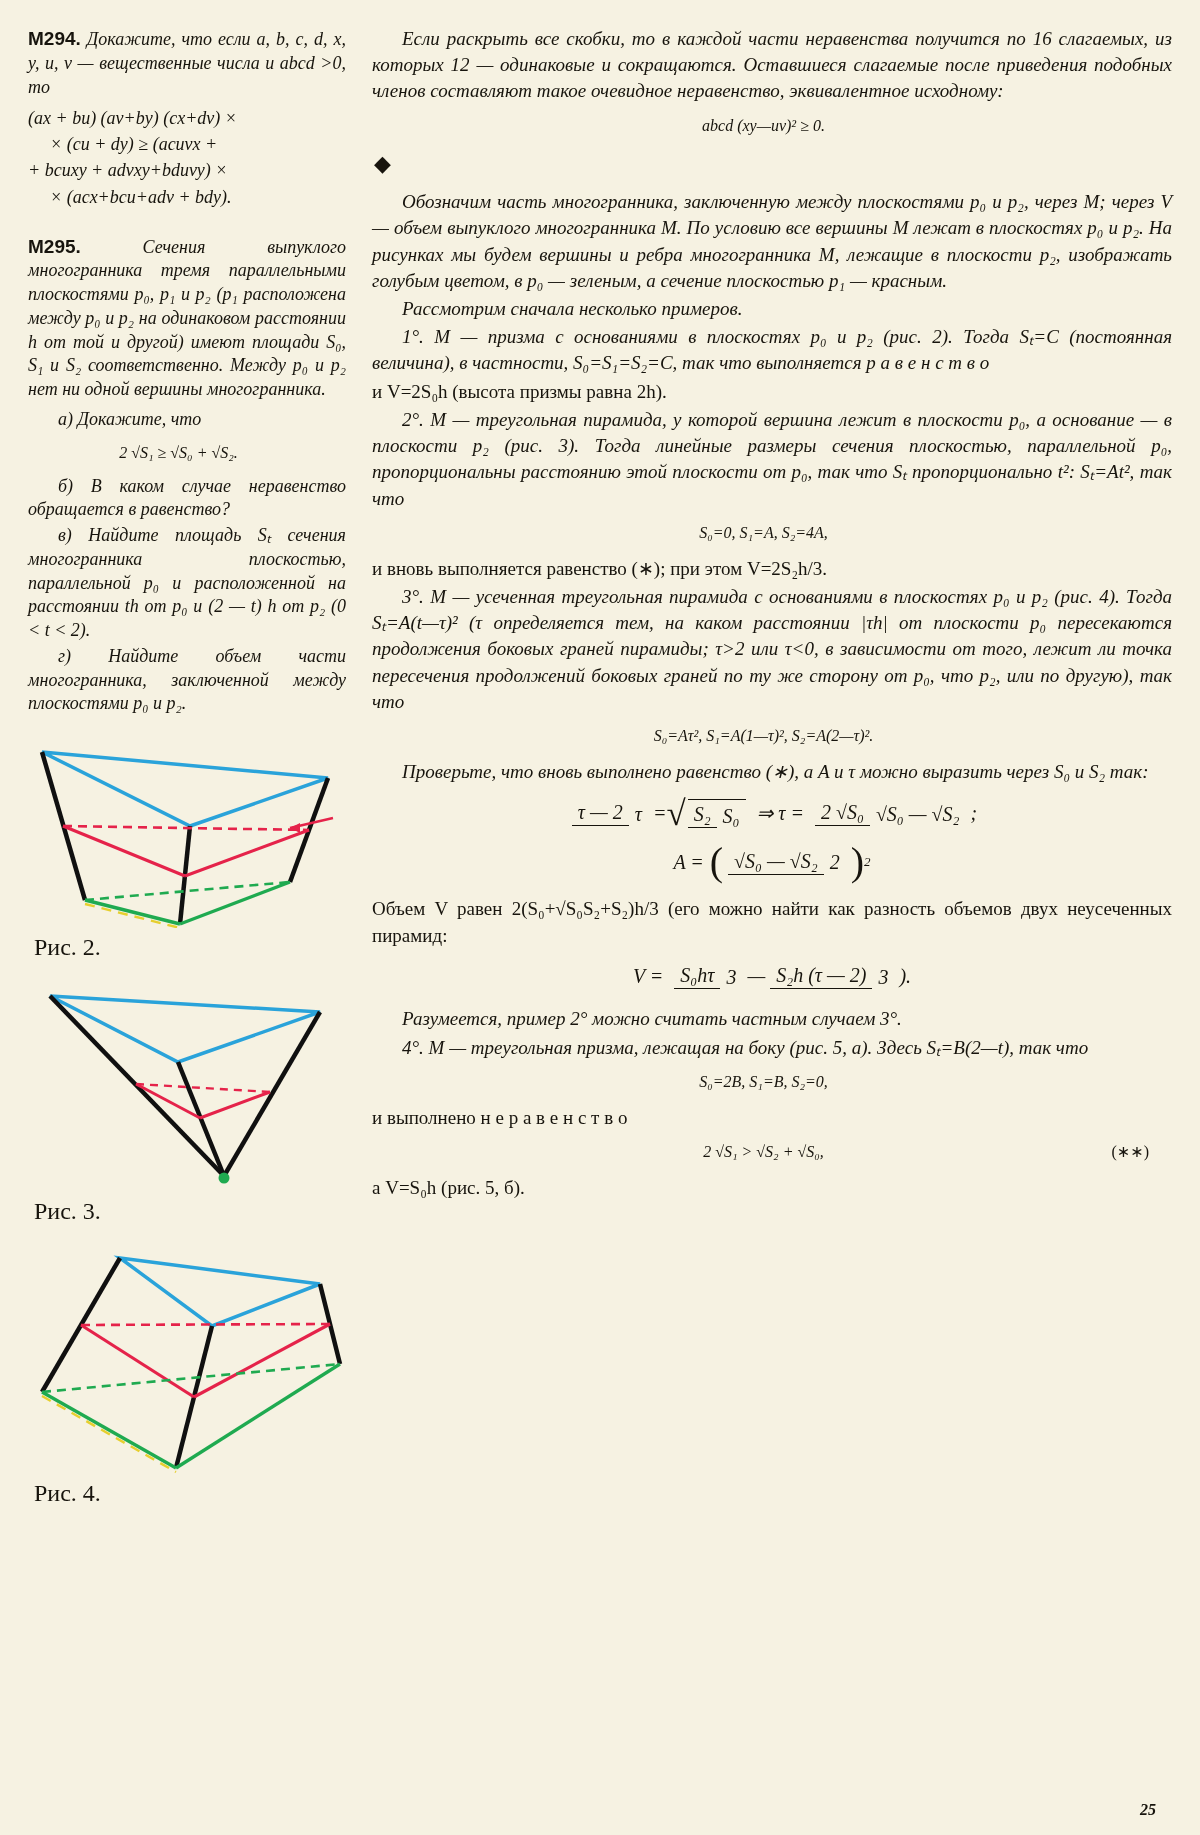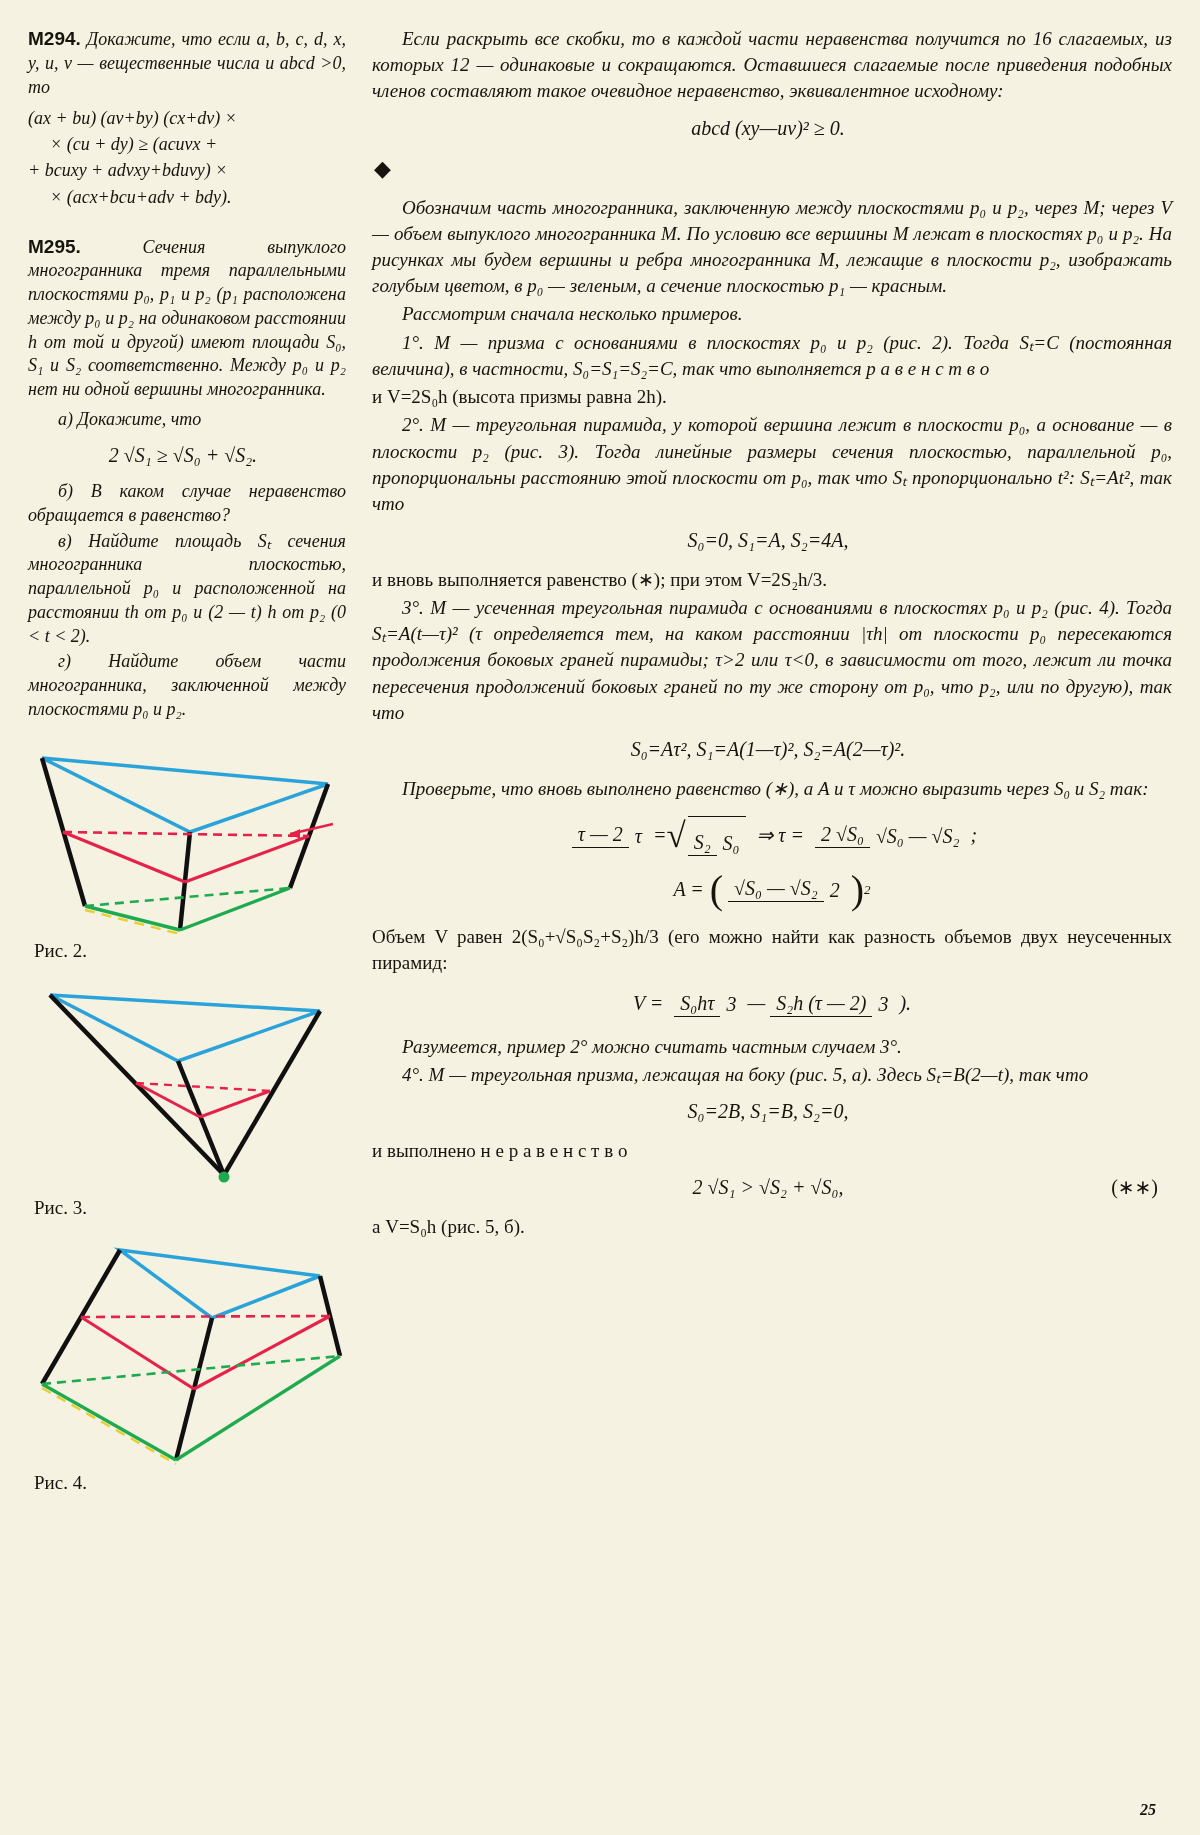--- a/index.html
+++ b/index.html
@@ -30,35 +30,35 @@
   .it{font-style:italic;}
   .prob{margin-bottom:6px;}
   .prob-label{font-weight:bold;font-style:normal;font-family:"Liberation Sans",sans-serif;font-size:19px;}
   .lf{font-style:italic;text-align:left;line-height:1.45;}
   .lf div{white-space:nowrap;}
   .lf .c1{padding-left:0;}
   .lf .c2{padding-left:22px;}
   .disp{
     position:relative;
     display:flex;justify-content:center;align-items:center;
-    font-style:italic;font-size:20px;
-    margin:10px 8px 12px 0;
+    font-style:italic;font-size:16px;
+    margin:10px 17px 12px 0;
   }
   .disp .marker{position:absolute;right:6px;font-style:normal;}
   .diamond{font-size:22px;margin:4px 0 10px 2px;font-style:normal;}
   .frac{display:inline-flex;flex-direction:row;align-items:center;vertical-align:middle;line-height:1.15;margin:0 5px;}
   .frac .num{border-bottom:1.6px solid currentColor;padding:0 6px 1px 6px;}
   .frac .den{padding:1px 6px 0 6px;}
   .rad{font-size:175%;font-style:normal;line-height:0.8;margin-right:-3px;}
-  .rooted{border-top:1.8px solid currentColor;padding-top:14px;}
+  .rooted{border-top:1.8px solid currentColor;padding-top:3px;}
   .bigpar{font-size:200%;font-weight:300;line-height:0.9;font-style:normal;}
   sup.exp{font-size:13px;vertical-align:22px;font-style:italic;}
   .bigdisp{margin:14px 0 16px 0;font-size:20px;}
   .fig{margin:14px 0 4px 0;}
-  .fig-caption{font-style:normal;font-size:19px;text-align:left;margin:2px 0 10px 6px;}
+  .fig-caption{font-style:normal;font-size:24px;text-align:left;margin:2px 0 10px 6px;}
   .page-number{
     position:absolute;right:44px;bottom:16px;
     font-weight:bold;font-style:italic;font-size:16px;
   }
   svg{display:block;}
 </style>
 </head>
 <body>
 
 <div class="page">

